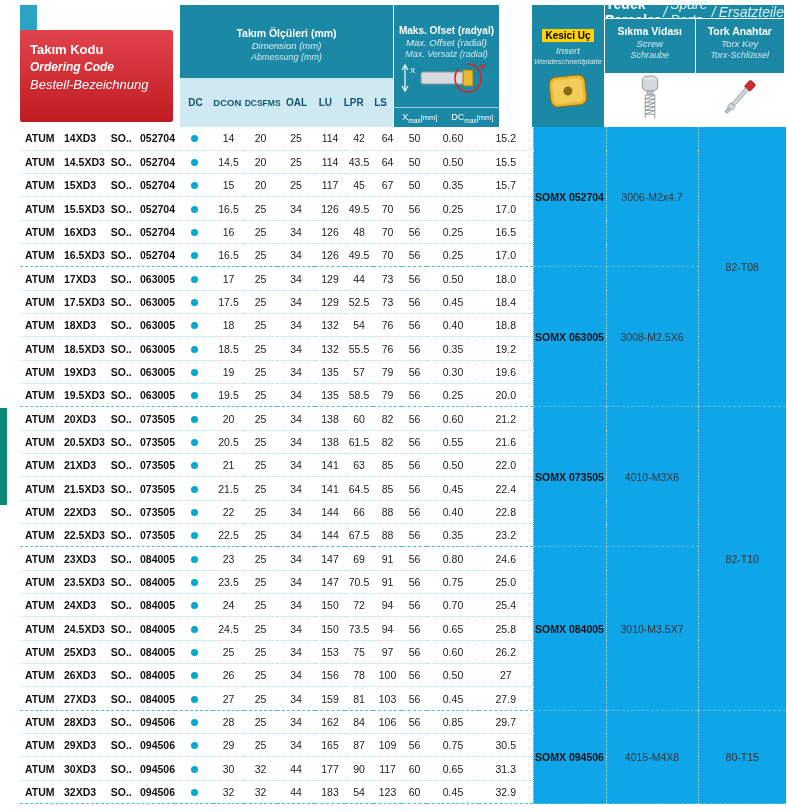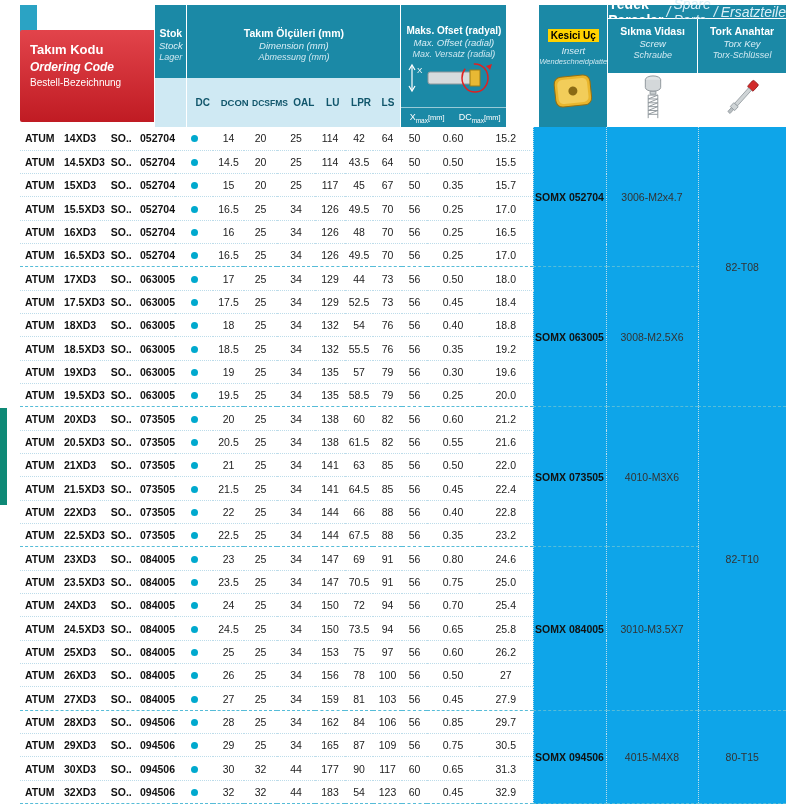--- a/index.html
+++ b/index.html
@@ -27,21 +27,21 @@
   .h-spare { width: 180px; }
 
   .corner { position:absolute; left:0; top:0; width:17px; height:27px; background:var(--corner,#2ba3c4); }
   .redbox {
     position:absolute; left:0; top:25px; width:153px; height:92px;
     background: linear-gradient(180deg, var(--red2,#e2444b), var(--red,#c01b23));
     color:#fff; padding:12px 4px 0 10px; border-radius:2px;
   }
   .redbox .t1 { font-size:13px; font-weight:bold; }
   .redbox .t2 { font-size:12px; font-weight:bold; font-style:italic; margin-top:3px; }
-  .redbox .t3 { font-size:10px; margin-top:3px; }
+  .redbox .t3 { font-size:13px; font-style:italic; margin-top:3px; }
 
   .teal { background: var(--teal,#1b89a6); }
   .ttl { text-align:center; }
   .ttl .t1 { color:#fff; font-weight:bold; font-size:10.5px; }
   .ttl .t2 { color:#d8eef6; font-style:italic; font-size:9.5px; margin-top:1px; }
   .ttl .t3 { color:#cfe8f1; font-style:italic; font-size:9px; margin-top:1px; }
 
   .h-stok .top, .h-dims .top { height:73px; padding-top:22px; }
   .h-stok .bottom, .h-dims .bottom { height:49px; background:var(--lblue,#cfe9f3); }
 
@@ -111,28 +111,20 @@
 
     <div class="hcol h-code">
       <div class="corner"></div>
       <div class="redbox">
         <div class="t1">Takım Kodu</div>
         <div class="t2">Ordering Code</div>
         <div class="t3">Bestell-Bezeichnung</div>
       </div>
     </div>
 
-    <div class="hcol h-stok">
-      <div class="top teal ttl">
-        <div class="t1">Stok</div>
-        <div class="t2">Stock</div>
-        <div class="t3">Lager</div>
-      </div>
-      <div class="bottom"></div>
-    </div>
 
     <div class="hcol h-dims">
       <div class="top teal ttl">
         <div class="t1">Takım Ölçüleri (mm)</div>
         <div class="t2">Dimension (mm)</div>
         <div class="t3">Abmessung (mm)</div>
       </div>
       <div class="bottom dim-labels">
         <span>DC</span>
         <span>DCON</span>

